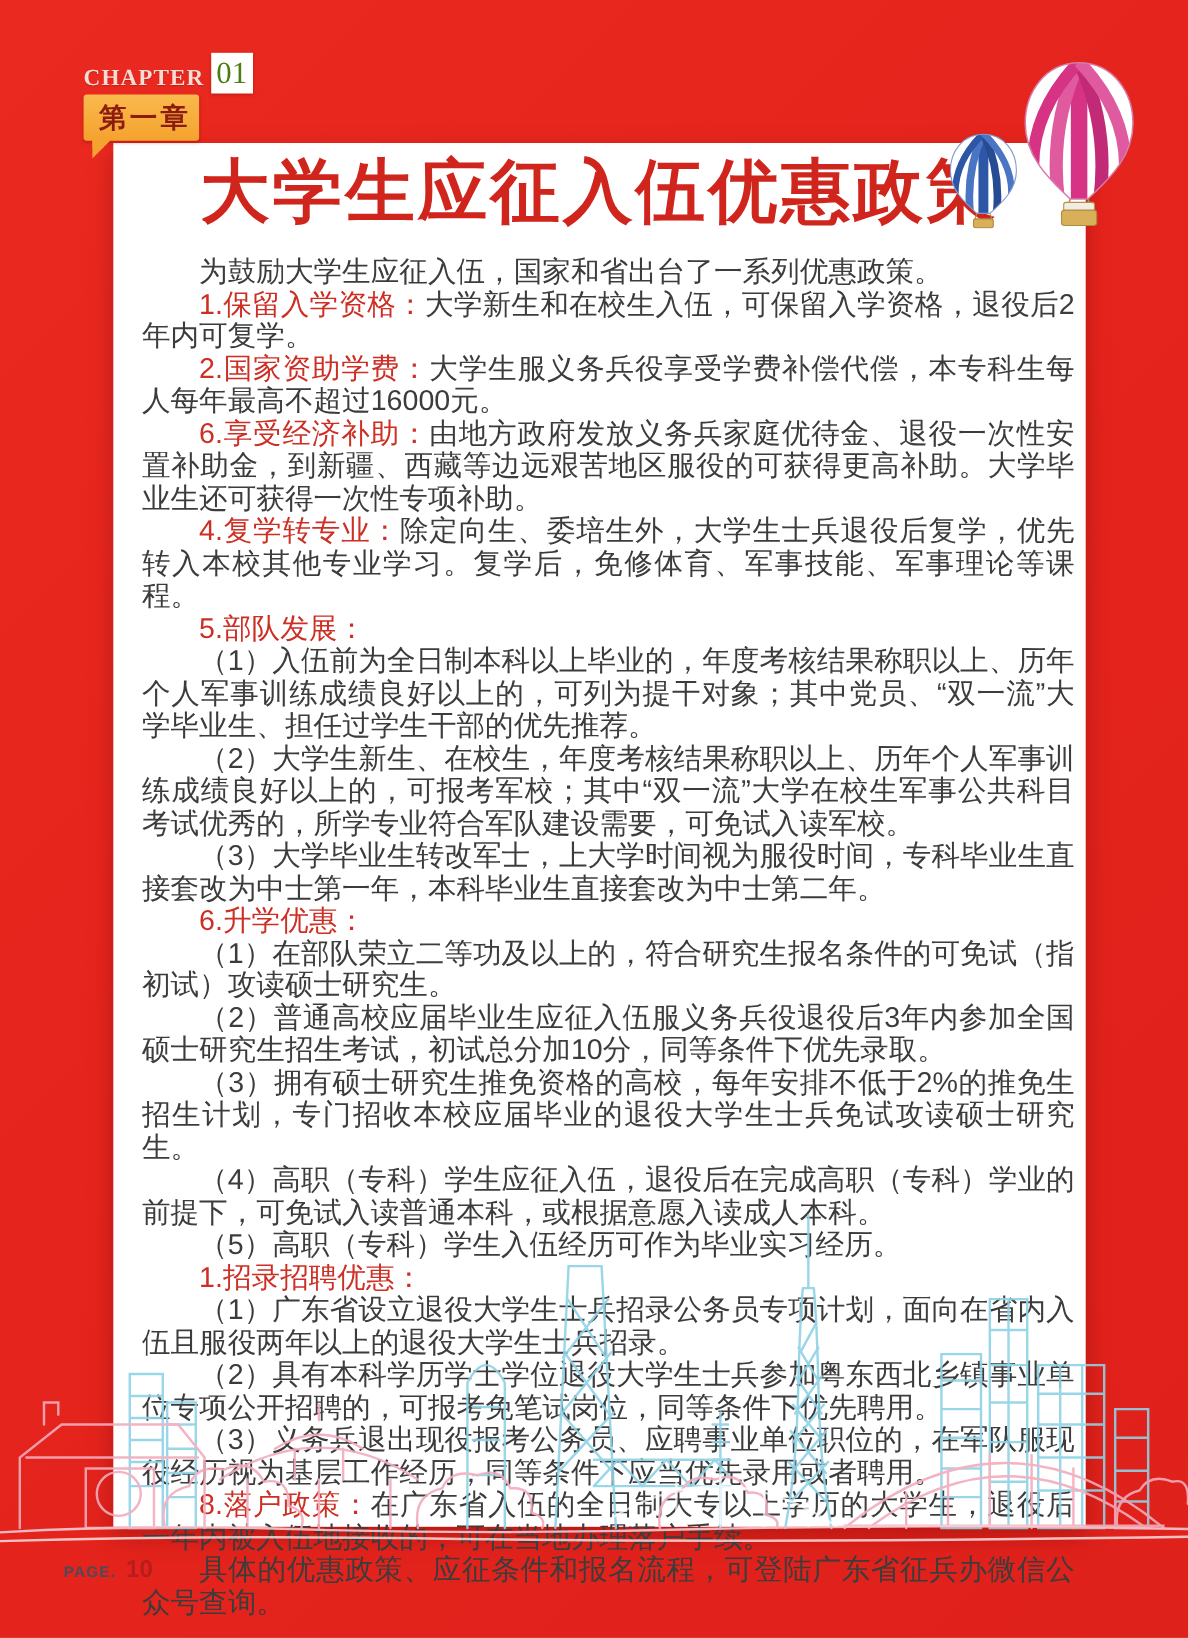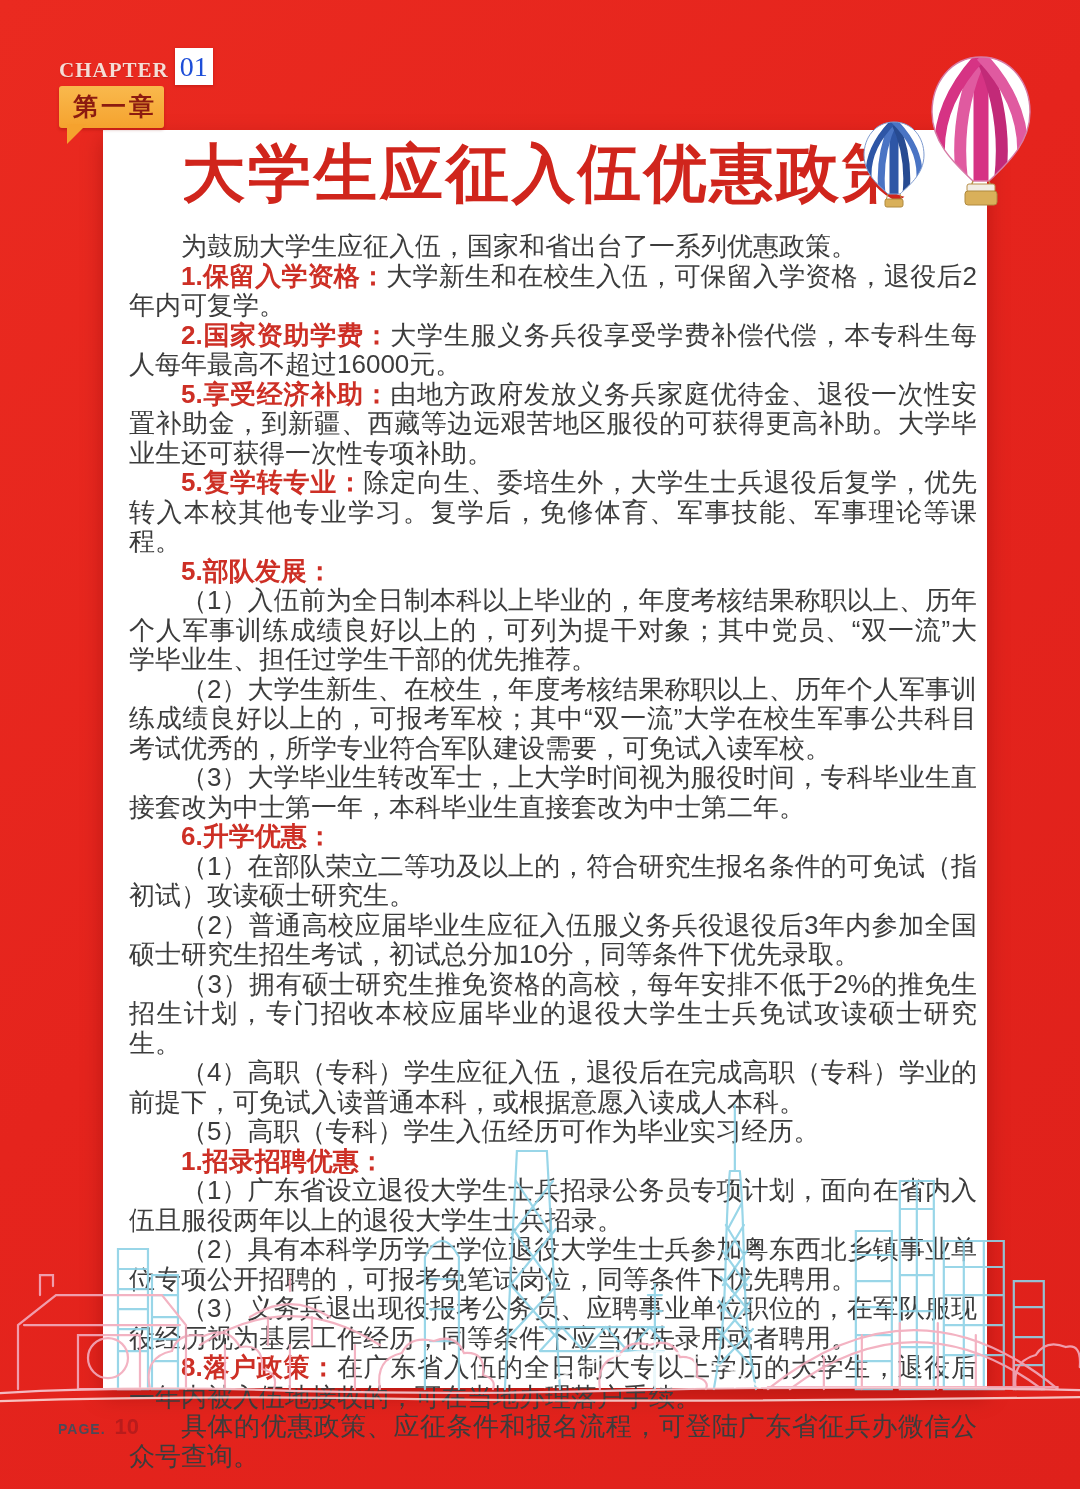--- a/index.html
+++ b/index.html
@@ -2,29 +2,29 @@
 <html><head>
 <meta charset="utf-8">
 <style>
   html,body{margin:0;padding:0;}
   body{
     width:1080px;height:1489px;position:relative;overflow:hidden;
     background:linear-gradient(135deg,#ea2a20 0%,#e5241d 45%,#df211b 100%);
     font-family:"Liberation Sans",sans-serif;
   }
   
-  .chapter{position:absolute;left:59px;top:48px;z-index:5;}
+  .chapter{position:absolute;left:76px;top:48px;z-index:5;}
   .chapter-line{display:flex;align-items:flex-end;gap:6px;}
   .chapter-word{
     font-family:"Liberation Serif",serif;font-weight:700;font-size:21px;
     color:#f5ddd6;letter-spacing:1px;line-height:1;padding-bottom:4px;
     text-shadow:0 1px 1px rgba(140,20,10,.4);
   }
   .chapter-num{
-    width:38px;height:37px;background:#ffffff;color:#1d4ed8;
+    width:38px;height:37px;background:#ffffff;color:#4d7c0f;
     font-family:"Liberation Serif",serif;font-size:28px;font-weight:400;
     display:flex;align-items:center;justify-content:center;
     box-shadow:0 1px 3px rgba(120,10,5,.35);
   }
   .chapter-tag{
     position:relative;margin-top:1px;display:inline-block;
     background:linear-gradient(180deg,#f9b94d,#f5a22e);
     color:#8c1b10;font-weight:700;font-size:25px;letter-spacing:3px;
     padding:4px 7px 5px 14px;border-radius:3px;
     box-shadow:0 2px 3px rgba(120,10,5,.3);
@@ -45,21 +45,21 @@
     font-family:"Liberation Serif",serif;font-weight:700;
     font-size:63px;line-height:72px;color:#d0251c;letter-spacing:3px;
     white-space:nowrap;
   }
   .doc{
     position:relative;z-index:3;margin-top:22px;padding:0 10px 0 26px;
     font-size:26px;line-height:29.5px;color:#3c3c3c;
     text-align:justify;
   }
   .doc p{margin:0;text-indent:2em;}
-  .doc .lbl{color:#cd2f25;font-weight:700;}
+  .doc .lbl{color:#cd2f25;font-weight:400;}
   
   .footer{position:absolute;left:58px;top:1414px;z-index:6;display:flex;align-items:baseline;gap:9px;}
   .footer .pg{font-size:14px;font-weight:700;color:#4c4a58;letter-spacing:1px;}
   .footer .num{font-size:22px;font-weight:700;color:#b91c1c;}
   
   .balloon-large{position:absolute;left:926px;top:54px;z-index:4;}
   .balloon-small{position:absolute;left:860px;top:120px;z-index:4;}
   .skyline{position:absolute;left:0;bottom:0;z-index:2;pointer-events:none;}
 </style>
 </head>
@@ -72,22 +72,22 @@
   </div>
   <div class="chapter-tag">第一章</div>
 </div>
 
 <div class="card">
   <h1 class="page-title">大学生应征入伍优惠政策</h1>
   <div class="doc">
     <p><span class="lbl"></span><span>为鼓励大学生应征入伍，国家和省出台了一系列优惠政策。</span></p>
     <p><span class="lbl">1.保留入学资格：</span><span>大学新生和在校生入伍，可保留入学资格，退役后2年内可复学。</span></p>
     <p><span class="lbl">2.国家资助学费：</span><span>大学生服义务兵役享受学费补偿代偿，本专科生每人每年最高不超过16000元。</span></p>
-    <p><span class="lbl">5.享受经济补助：</span><span>由地方政府发放义务兵家庭优待金、退役一次性安置补助金，到新疆、西藏等边远艰苦地区服役的可获得更高补助。大学毕业生还可获得一次性专项补助。</span></p>
-    <p><span class="lbl">5.复学转专业：</span><span>除定向生、委培生外，大学生士兵退役后复学，优先转入本校其他专业学习。复学后，免修体育、军事技能、军事理论等课程。</span></p>
+    <p><span class="lbl">6.享受经济补助：</span><span>由地方政府发放义务兵家庭优待金、退役一次性安置补助金，到新疆、西藏等边远艰苦地区服役的可获得更高补助。大学毕业生还可获得一次性专项补助。</span></p>
+    <p><span class="lbl">4.复学转专业：</span><span>除定向生、委培生外，大学生士兵退役后复学，优先转入本校其他专业学习。复学后，免修体育、军事技能、军事理论等课程。</span></p>
     <p><span class="lbl">5.部队发展：</span><span></span></p>
     <p><span class="lbl"></span><span>（1）入伍前为全日制本科以上毕业的，年度考核结果称职以上、历年个人军事训练成绩良好以上的，可列为提干对象；其中党员、“双一流”大学毕业生、担任过学生干部的优先推荐。</span></p>
     <p><span class="lbl"></span><span>（2）大学生新生、在校生，年度考核结果称职以上、历年个人军事训练成绩良好以上的，可报考军校；其中“双一流”大学在校生军事公共科目考试优秀的，所学专业符合军队建设需要，可免试入读军校。</span></p>
     <p><span class="lbl"></span><span>（3）大学毕业生转改军士，上大学时间视为服役时间，专科毕业生直接套改为中士第一年，本科毕业生直接套改为中士第二年。</span></p>
     <p><span class="lbl">6.升学优惠：</span><span></span></p>
     <p><span class="lbl"></span><span>（1）在部队荣立二等功及以上的，符合研究生报名条件的可免试（指初试）攻读硕士研究生。</span></p>
     <p><span class="lbl"></span><span>（2）普通高校应届毕业生应征入伍服义务兵役退役后3年内参加全国硕士研究生招生考试，初试总分加10分，同等条件下优先录取。</span></p>
     <p><span class="lbl"></span><span>（3）拥有硕士研究生推免资格的高校，每年安排不低于2%的推免生招生计划，专门招收本校应届毕业的退役大学生士兵免试攻读硕士研究生。</span></p>
     <p><span class="lbl"></span><span>（4）高职（专科）学生应征入伍，退役后在完成高职（专科）学业的前提下，可免试入读普通本科，或根据意愿入读成人本科。</span></p>
     <p><span class="lbl"></span><span>（5）高职（专科）学生入伍经历可作为毕业实习经历。</span></p>

